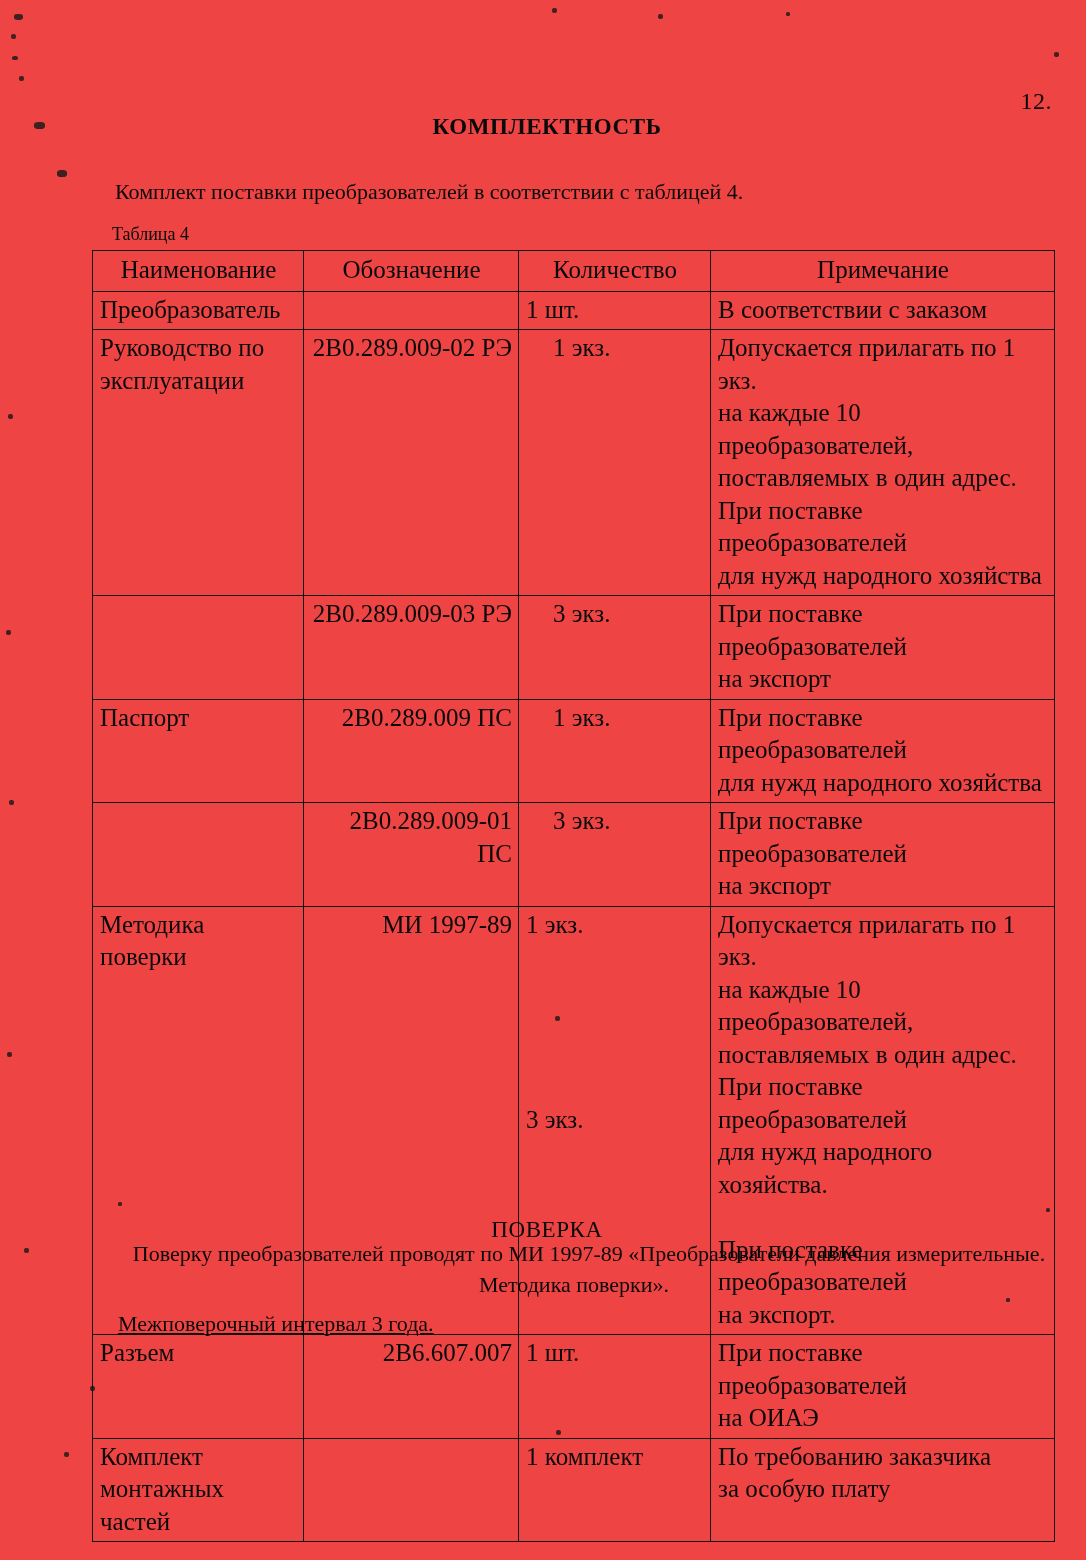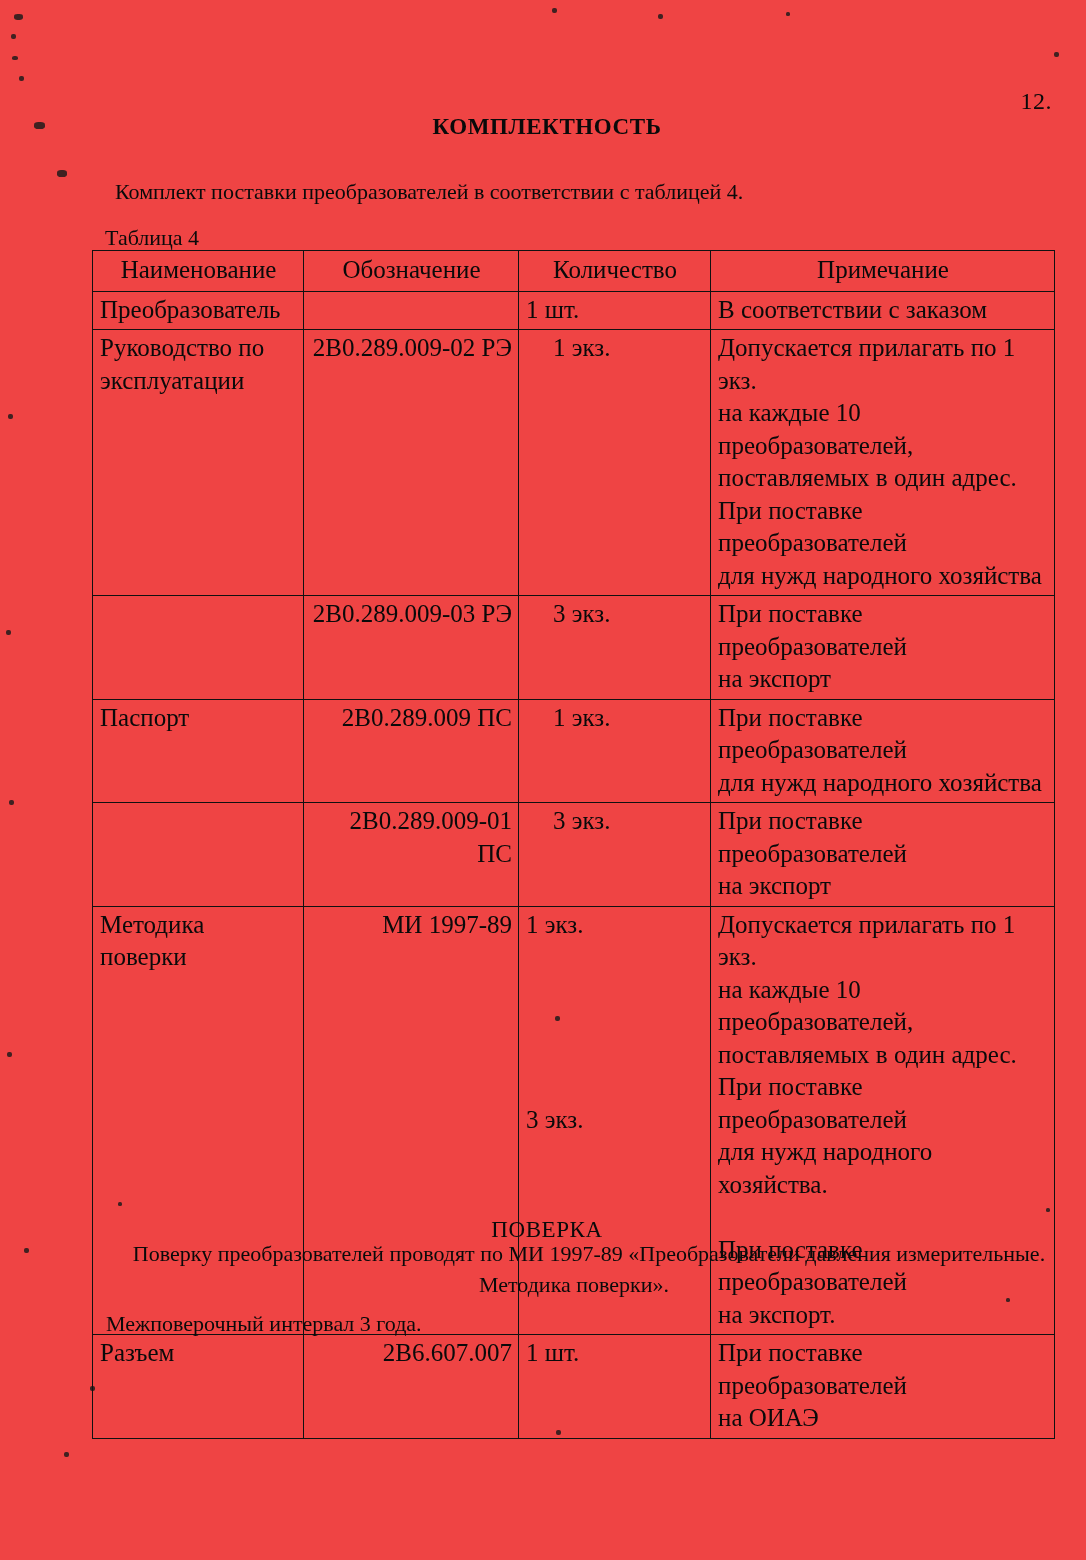--- a/index.html
+++ b/index.html
@@ -54,35 +54,36 @@
     font-size: 22px;
     line-height: 1.42;
   }
   #intro-paragraph {
     top: 176px;
     left: 115px;
     width: 900px;
   }
   #table-caption {
     top: 222px;
-    left: 105px;
-    font-size: 22px;
+    left: 112px;
+    font-size: 18px;
   }
   #poverka-paragraph {
     top: 1238px;
     left: 92px;
     width: 964px;
     text-indent: 30px;
     text-align: center;
   }
   #poverka-interval {
     top: 1308px;
-    left: 76px;
+    left: 88px;
     width: 964px;
     text-indent: 30px;
+    text-decoration: underline;
   }
 
   
   .table-wrap {
     position: absolute;
     left: 92px;
     top: 250px;
     width: 962px;
   }
   table.kit {
@@ -263,20 +264,31 @@
         <tr class="r-razem">
           <td class="name">Разъем</td>
           <td class="desig">2В6.607.007</td>
           <td class="qty">1 шт.</td>
           <td class="note">
             <span class="cellline">При поставке преобразователей</span>
             <span class="cellline">на ОИАЭ</span>
           </td>
         </tr>
 
+        <tr class="r-kmch">
+          <td class="name">Комплект
+монтажных
+частей</td>
+          <td class="desig"></td>
+          <td class="qty">1 комплект</td>
+          <td class="note">
+            <span class="cellline">По требованию заказчика</span>
+            <span class="cellline">за особую плату</span>
+          </td>
+        </tr>
 
       </tbody>
     </table>
   </div>
 
   <div class="section-title" id="heading-poverka">ПОВЕРКА</div>
 
   <div class="para" id="poverka-paragraph">Поверку преобразователей проводят по МИ 1997-89 «Преобразователи давления измерительные. Методика поверки».</div>
 
   <div class="para" id="poverka-interval">Межповерочный интервал 3 года.</div>

